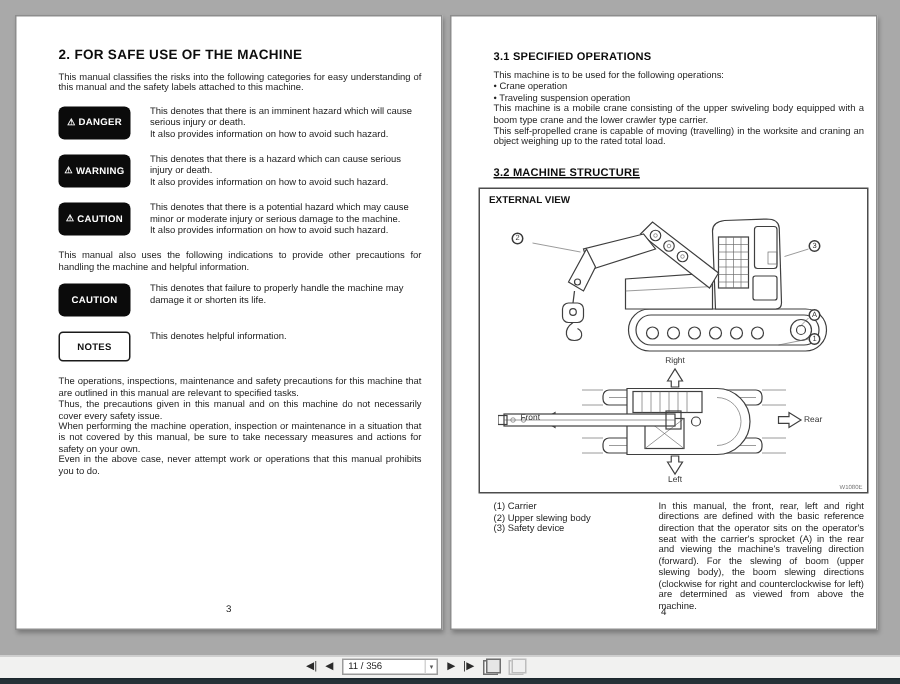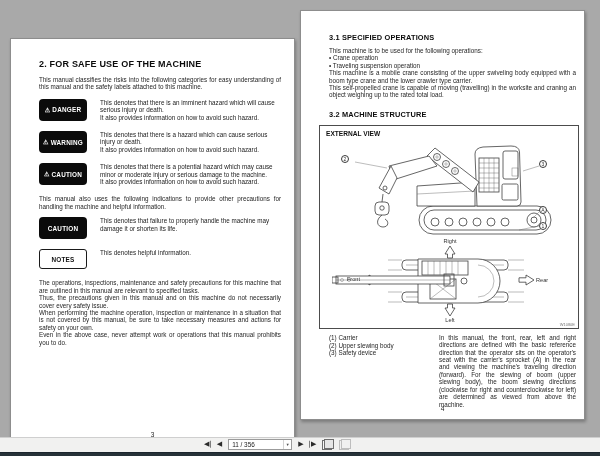--- a/index.html
+++ b/index.html
@@ -6,21 +6,21 @@
   html,body { width:600px; height:456px; overflow:hidden; }
   .stage {
     position:relative; width:600px; height:456px; background:#a9a9a9;
     font-family:"Liberation Sans", sans-serif; color:#222;
   }
   
   .page {
     position:absolute; top:10px; width:285px; height:410px; background:#fff;
     border:1px solid #8d8d8d; box-shadow:1px 2px 3px rgba(0,0,0,.28);
   }
-  .page-left  { left:10px;margin-top:28px; }
+  .page-left  { left:10px; }
   .page-right { left:300px; }
   .lp-content { position:absolute; left:28px; right:13px; top:20px; }
   .rp-content { position:absolute; left:28px; right:8px;  top:20px; }
   .h1 { font-size:9px; font-weight:bold; color:#0c0c0c; letter-spacing:.2px; margin-bottom:7px; }
   .h2 { font-size:7.4px; font-weight:bold; color:#0c0c0c; letter-spacing:.15px; margin:2px 0 5px 0; }
   .body-text { font-size:6.3px; line-height:7.4px; text-align:justify; color:#1f1f1f; }
   .preline { white-space:pre-line; }
   .mb8 { margin-bottom:8px; }
   .page-num { position:absolute; left:0; right:0; bottom:9px; text-align:center; font-size:6.5px; color:#222; }
 
@@ -151,21 +151,21 @@
   </div>
 
   <div class="page page-right">
     <div class="rp-content">
       <div class="h2">3.1 SPECIFIED OPERATIONS</div>
       <div class="body-text" style="text-align:left;">This machine is to be used for the following operations:</div>
       <div class="body-text" style="text-align:left;">• Crane operation</div>
       <div class="body-text" style="text-align:left;">• Traveling suspension operation</div>
       <div class="body-text">This machine is a mobile crane consisting of the upper swiveling body equipped with a boom type crane and the lower crawler type carrier.</div>
       <div class="body-text">This self-propelled crane is capable of moving (travelling) in the worksite and craning an object weighing up to the rated total load.</div>
-      <div class="h2" style="margin-top:11px;">3.2 MACHINE STRUCTURE</div>
+      <div class="h2" style="margin-top:11px;text-decoration:underline;">3.2 MACHINE STRUCTURE</div>
 
       <div class="fig-box">
         <div class="fig-title">EXTERNAL VIEW</div>
 
         <div class="sideview">
           <svg width="240" height="100" viewBox="0 0 240 100">
 
             <rect class="fw" x="92" y="68" width="132" height="28" rx="14"></rect>
             <rect class="ln" x="97" y="72" width="122" height="20" rx="10"></rect>
             <circle class="ln" cx="108" cy="84" r="4"></circle>

